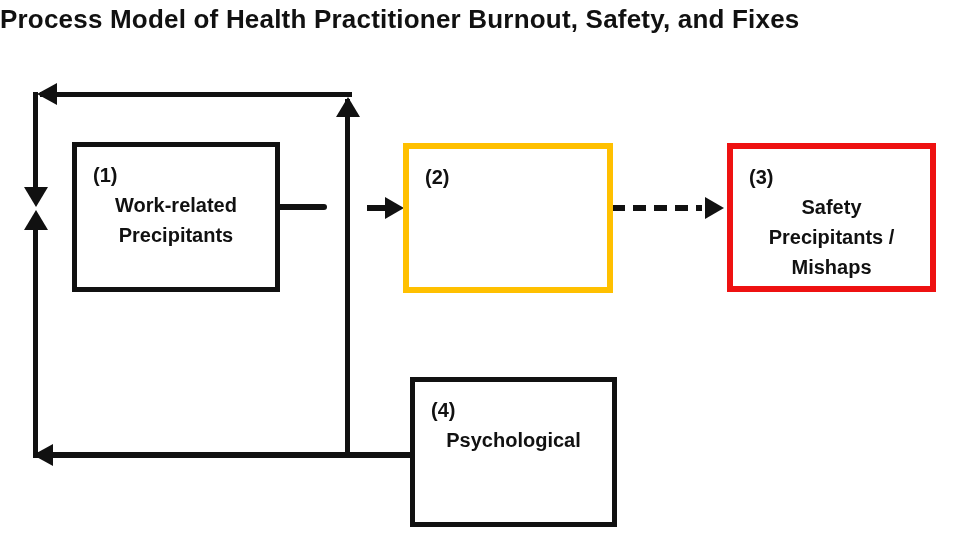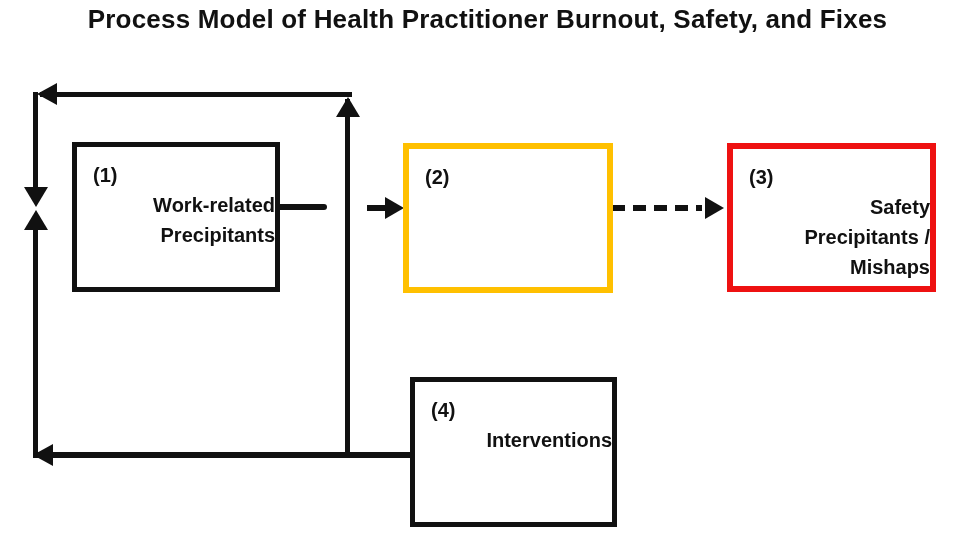--- a/index.html
+++ b/index.html
@@ -2,29 +2,29 @@
 <html><head>
 <meta charset="utf-8">
 <style>
   html,body{margin:0;padding:0;background:#fff;}
   .canvas{
     position:relative;width:975px;height:559px;background:#fff;overflow:hidden;
     font-family:"Liberation Sans",sans-serif;color:#111;
   }
   .title{
     position:absolute;left:0;right:0;top:2px;margin:0;
-    text-align:center;font-size:26px;line-height:34px;font-weight:700;letter-spacing:.2px;
+    font-size:26px;line-height:34px;font-weight:700;letter-spacing:.2px;
   }
   
   .pbox{
     position:absolute;box-sizing:border-box;background:#fff;
     font-weight:700;font-size:20px;line-height:30px;
   }
   .pbox .num{padding:13px 0 0 16px;text-align:left;}
-  .pbox .label{text-align:right;white-space:pre-line;}
+  .pbox .label{text-align:center;white-space:pre-line;}
   .box1{left:72px;top:142px;width:208px;height:150px;border:5px solid #111;}
   .box2{left:403px;top:143px;width:210px;height:150px;border:6px solid #FFC000;}
   .box3{left:727px;top:143px;width:209px;height:149px;border:6px solid #EE1111;}
   .box4{left:410px;top:377px;width:207px;height:150px;border:5px solid #111;}
   
   .seg{position:absolute;background:#111;}
   .seg-top-h{left:40px;top:92px;width:312px;height:5px;}
   .seg-right-v{left:345px;top:99px;width:5px;height:359px;}
   .seg-left-v-up{left:33px;top:92px;width:5px;height:96px;}
   .seg-left-v-low{left:33px;top:228px;width:5px;height:230px;}
@@ -83,16 +83,16 @@
 
   <div class="pbox box3" style="border-color: rgb(238, 17, 17);">
     <div class="num">(3)</div>
     <div class="label">Safety
 Precipitants /
 Mishaps</div>
   </div>
 
   <div class="pbox box4" style="border-color: rgb(17, 17, 17);">
     <div class="num">(4)</div>
-    <div class="label">Interventions</div>
+    <div class="label">Psychological</div>
   </div>
 
 </div>
 
 </body></html>

